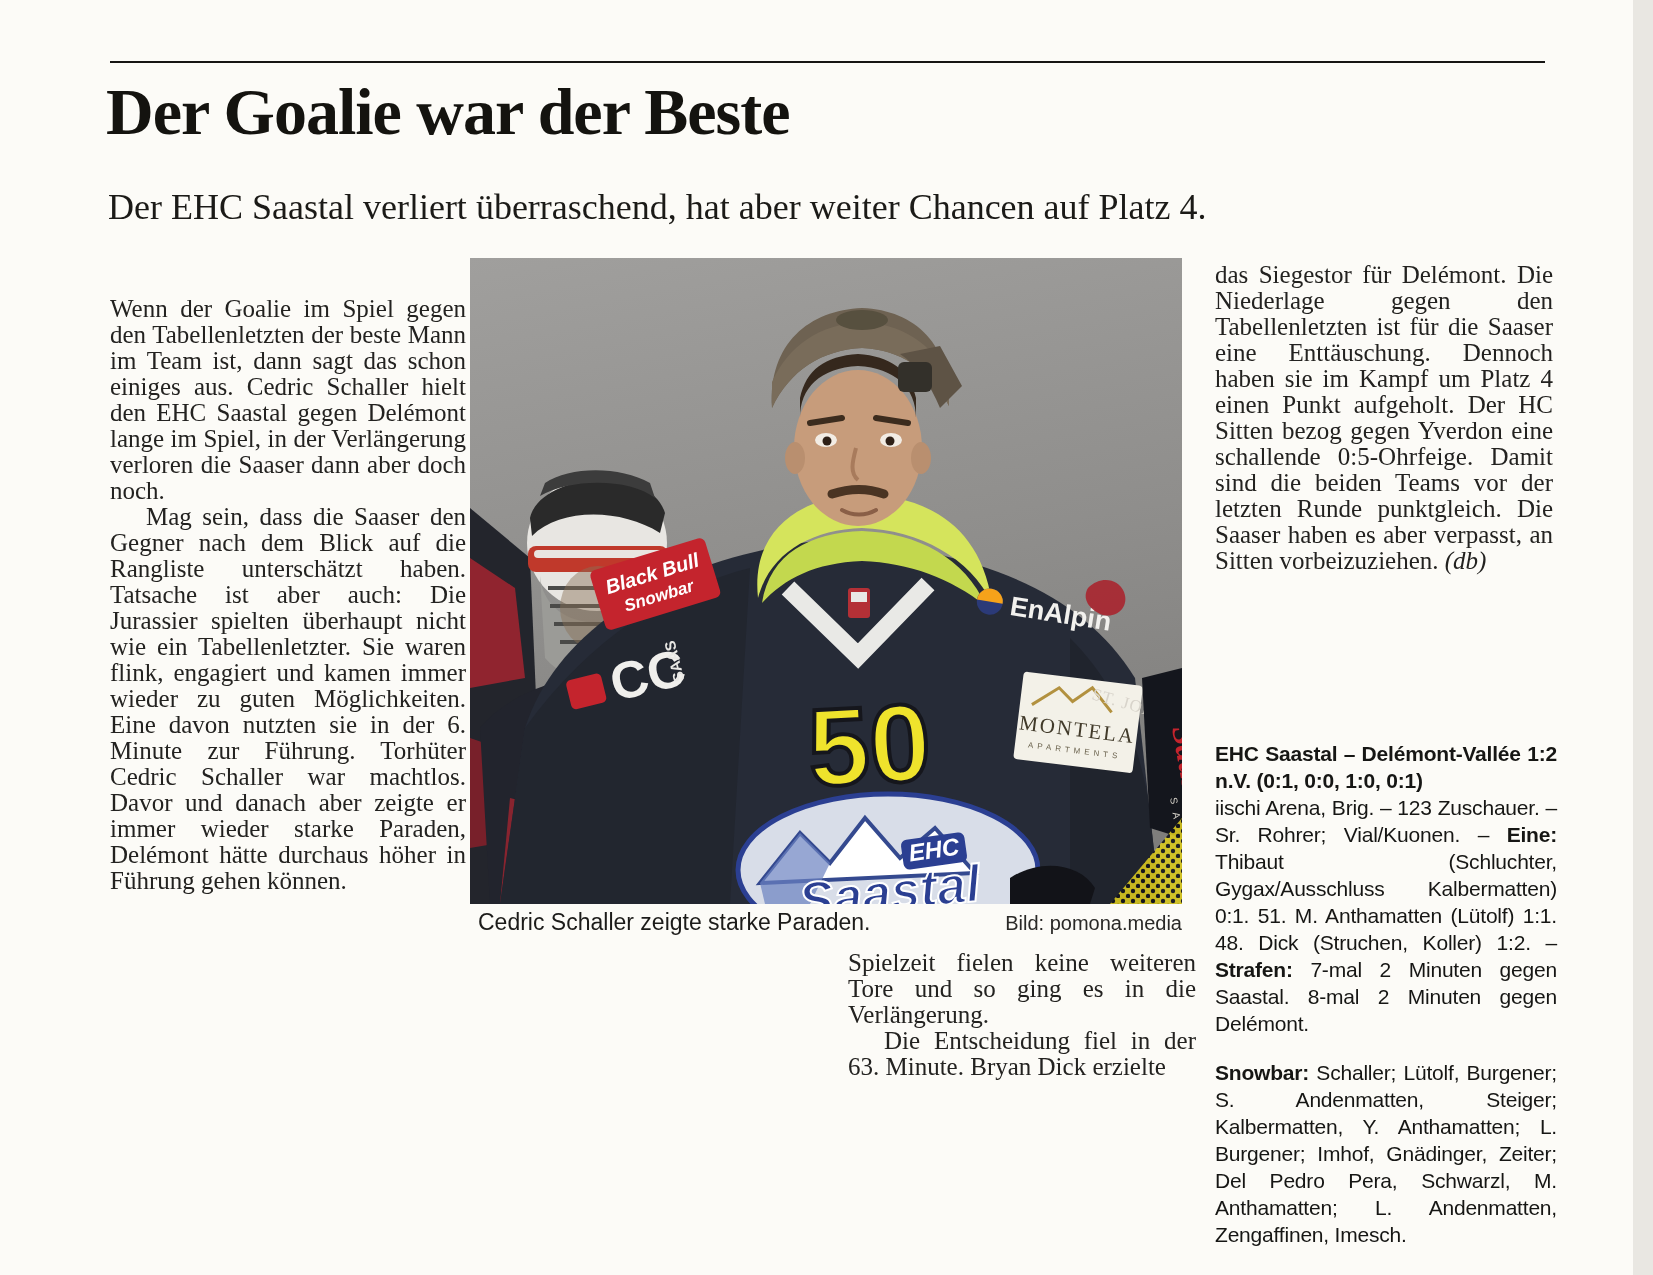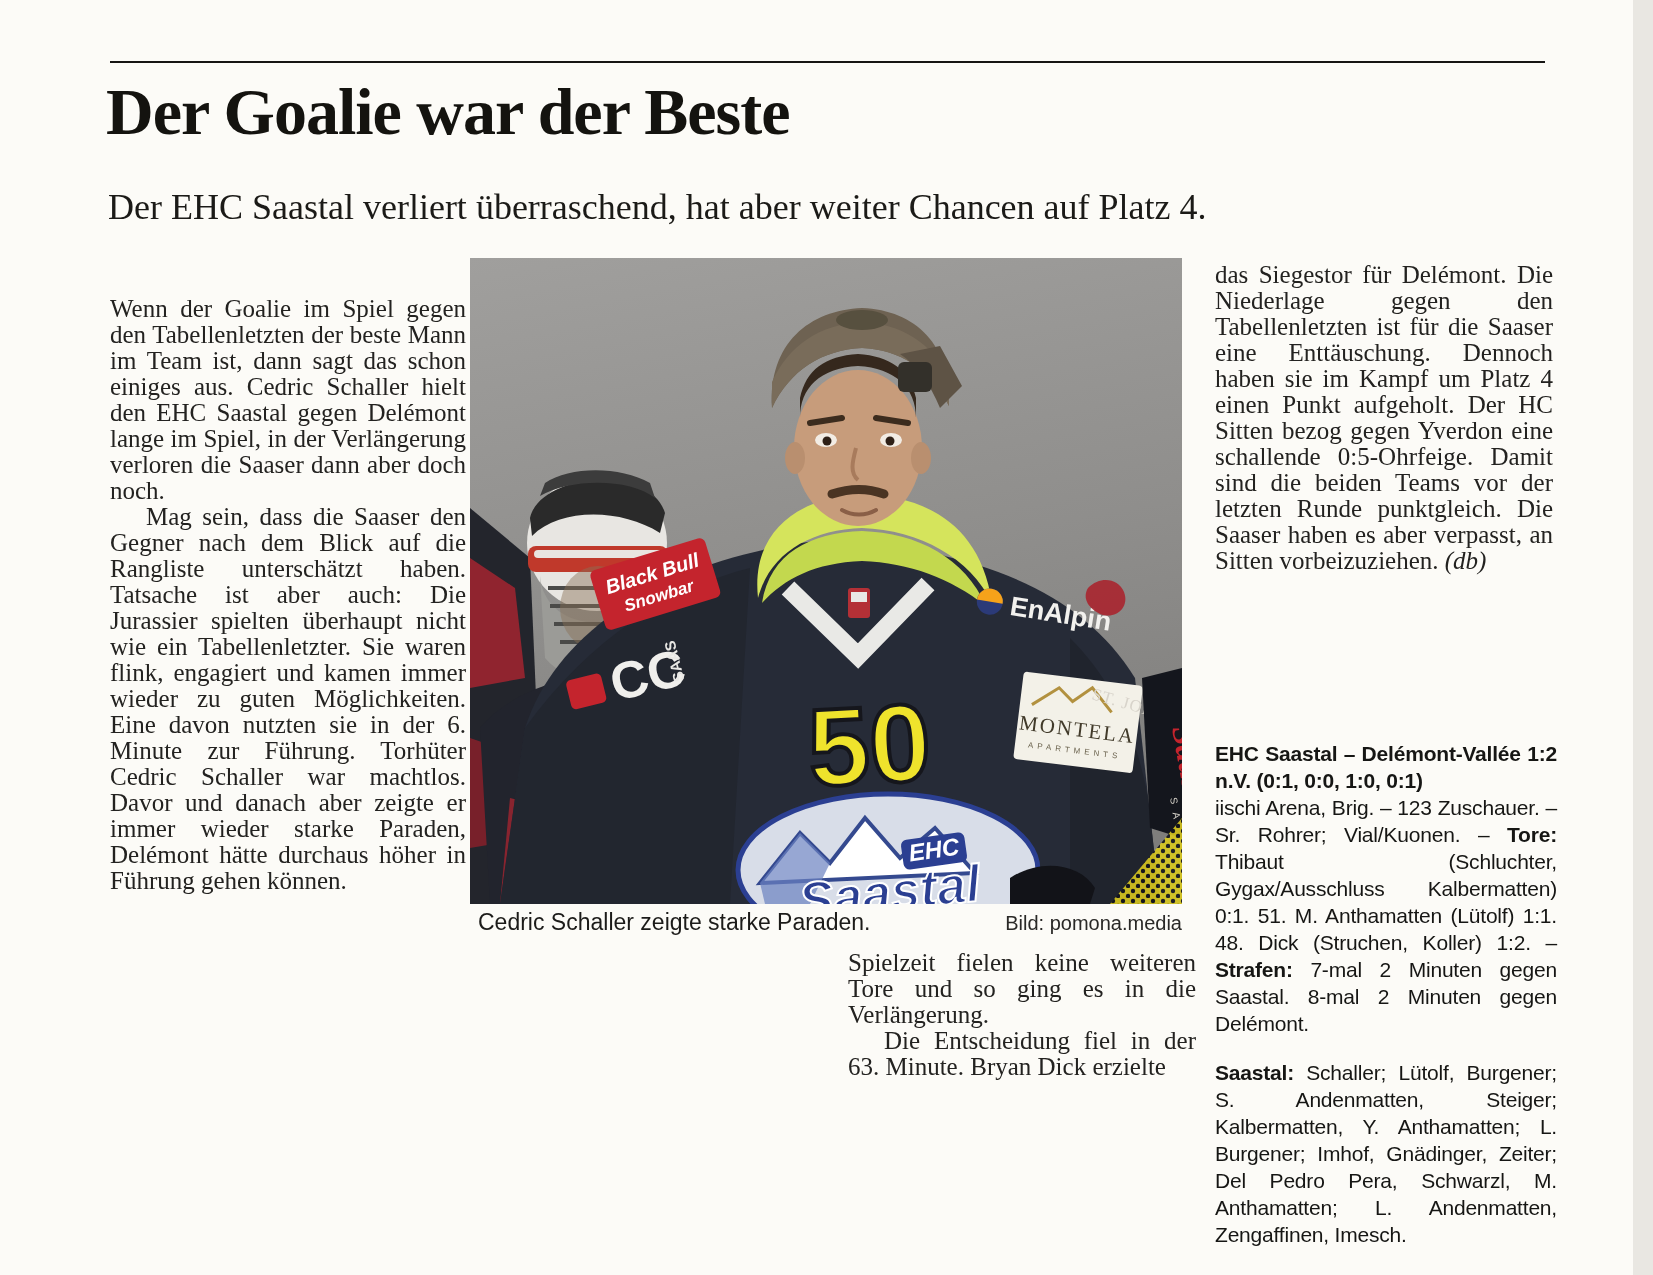--- a/index.html
+++ b/index.html
@@ -204,17 +204,17 @@
     <p>Spielzeit fielen keine weiteren Tore und so ging es in die Verlängerung.</p>
     <p class="indent">Die Entscheidung fiel in der 63. Minute. Bryan Dick erzielte</p>
   </div>
 
   <div id="col4" class="bodycol">
     <p><span>das Siegestor für Delémont. Die Niederlage gegen den Tabellenletzten ist für die Saaser eine Enttäuschung. Dennoch haben sie im Kampf um Platz 4 einen Punkt aufgeholt. Der HC Sitten bezog gegen Yverdon eine schallende 0:5-Ohrfeige. Damit sind die beiden Teams vor der letzten Runde punktgleich. Die Saaser haben es aber verpasst, an Sitten vorbeizuziehen. </span><span class="author">(db)</span></p>
   </div>
 
   <div id="matchreport">
     <p class="mr-title">EHC Saastal – Delémont-Vallée 1:2 n.V. (0:1, 0:0, 1:0, 0:1)</p>
-    <p class="mr-body"><span>iischi Arena, Brig. – 123 Zuschauer. – Sr. Rohrer; Vial/Kuonen. – </span><b>Tore:</b><span> Thibaut (Schluchter, Gygax/Ausschluss Kalbermatten) 0:1. 51. M. Anthamatten (Lütolf) 1:1. 48. Dick (Struchen, Koller) 1:2. – </span><b>Strafen:</b><span> 7-mal 2 Minuten gegen Saastal. 8-mal 2 Minuten gegen Delémont.</span></p>
-    <p class="mr-roster"><b>Saastal:</b><span> Schaller; Lütolf, Burgener; S. Andenmatten, Steiger; Kalbermatten, Y. Anthamatten; L. Burgener; Imhof, Gnädinger, Zeiter; Del Pedro Pera, Schwarzl, M. Anthamatten; L. Andenmatten, Zengaffinen, Imesch.</span></p>
+    <p class="mr-body"><span>iischi Arena, Brig. – 123 Zuschauer. – Sr. Rohrer; Vial/Kuonen. – </span><b>Eine:</b><span> Thibaut (Schluchter, Gygax/Ausschluss Kalbermatten) 0:1. 51. M. Anthamatten (Lütolf) 1:1. 48. Dick (Struchen, Koller) 1:2. – </span><b>Strafen:</b><span> 7-mal 2 Minuten gegen Saastal. 8-mal 2 Minuten gegen Delémont.</span></p>
+    <p class="mr-roster"><b>Snowbar:</b><span> Schaller; Lütolf, Burgener; S. Andenmatten, Steiger; Kalbermatten, Y. Anthamatten; L. Burgener; Imhof, Gnädinger, Zeiter; Del Pedro Pera, Schwarzl, M. Anthamatten; L. Andenmatten, Zengaffinen, Imesch.</span></p>
   </div>
 
 </div>
 
 </body></html>

